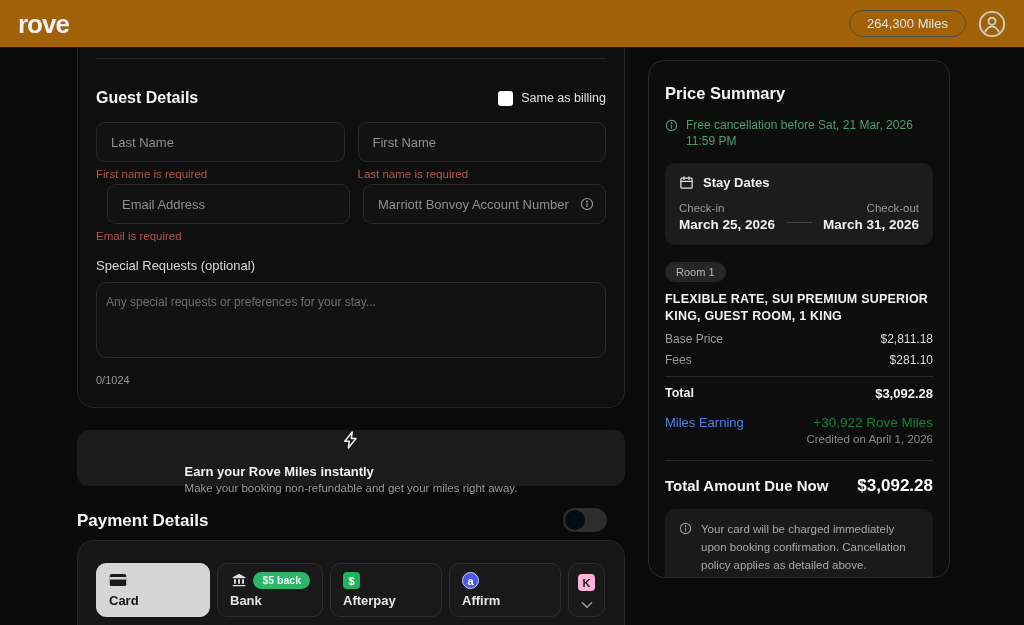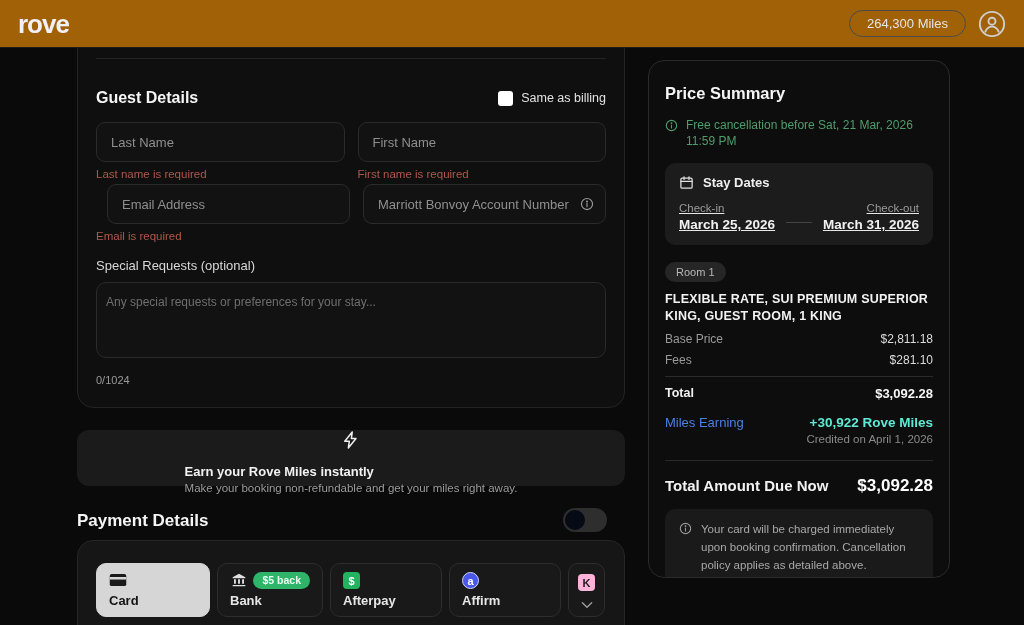--- a/index.html
+++ b/index.html
@@ -131,21 +131,21 @@
   }
   .summary-title { margin-top: 7px; font-size: 16.5px; font-weight: 700; color: #f5f5f5; }
   .cancel-row { margin-top: 15px; display: flex; align-items: flex-start; gap: 8px; color: #4f9d6b; }
   .cancel-row svg { width: 13px; height: 13px; margin-top: 1px; flex: 0 0 auto; }
   .cancel-text { font-size: 12px; line-height: 1.3; }
 
   .staydates-card { margin-top: 14px; background: #1c1c1c; border-radius: 10px; padding: 12px 14px 13px; }
   .staydates-head { display: flex; align-items: center; gap: 9px; }
   .staydates-head svg { width: 15px; height: 15px; color: #e0e0e0; }
   .staydates-title { font-size: 13px; font-weight: 700; color: #f0f0f0; }
-  .dates-row { margin-top: 12px; display: flex; align-items: center; justify-content: space-between; text-decoration: underline; }
+  .dates-row { margin-top: 12px; display: flex; align-items: center; justify-content: space-between; }
   .date-col { display: flex; flex-direction: column; gap: 3px; }
   .date-col.right { text-align: right; }
   .date-label { font-size: 11.5px; color: #9a9a9a; }
   .date-value { font-size: 13.5px; font-weight: 700; color: #f2f2f2; }
   .dates-dash { width: 26px; height: 1px; background: #444444; margin-top: 10px; }
 
   .room-badge {
     display: inline-block; margin-top: 17px; background: #262626; color: #b8b8b8;
     font-size: 11px; padding: 4px 11px; border-radius: 999px;
   }
@@ -154,21 +154,21 @@
   .price-row .lbl { color: #9a9a9a; }
   .price-row .val { color: #dcdcdc; }
   .total-row {
     margin-top: 9px; padding-top: 9px; border-top: 1px solid #2a2a2a;
     display: flex; justify-content: space-between;
   }
   .total-row .lbl { font-size: 12.5px; font-weight: 700; color: #f0f0f0; text-align: right; }
   .total-row .val { font-size: 13px; font-weight: 700; color: #f5f5f5; }
   .miles-row { margin-top: 14px; display: flex; justify-content: space-between; align-items: flex-start; }
   .miles-label { font-size: 13px; color: #4a80e8; }
-  .miles-value { font-size: 13.5px; font-weight: 700; color: #5eead4; text-align: right; }
+  .miles-value { font-size: 13.5px; font-weight: 400; color: #15803d; text-align: right; }
   .miles-note { margin-top: 3px; font-size: 11.5px; color: #8a8a8a; text-align: right; }
 
   .panel-divider { height: 1px; background: #2a2a2a; margin-top: 15px; }
 
   .due-row { margin-top: 15px; display: flex; justify-content: space-between; align-items: center; }
   .due-label { font-size: 15px; font-weight: 700; color: #f2f2f2; }
   .due-amount { font-size: 17px; font-weight: 800; color: #ffffff; }
 
   .notice-card {
     margin-top: 13px; background: #1a1a1a; border-radius: 10px; padding: 12px 14px;
@@ -204,22 +204,22 @@
         <div class="checkbox"></div>
         <span class="billing-label">Same as billing</span>
       </div>
     </div>
 
     <div class="field-grid">
       <input class="text-input" placeholder="Last Name" style="">
       <input class="text-input" placeholder="First Name" style="">
     </div>
     <div class="error-grid">
+      <div class="error-text">First name is required</div>
       <div class="error-text">Last name is required</div>
-      <div class="error-text">First name is required</div>
     </div>
 
     <div class="field-grid row2">
       <input class="text-input" placeholder="Email Address" style="">
       <div class="input-wrap">
         <input class="text-input" style="padding-right: 32px;" placeholder="Marriott Bonvoy Account Number">
         <span class="input-info-icon">
           <svg viewBox="0 0 24 24" fill="none" stroke="currentColor" stroke-width="2" stroke-linecap="round">
             <circle cx="12" cy="12" r="9.5"></circle>
               <line x1="12" y1="11" x2="12" y2="16.5"></line>

